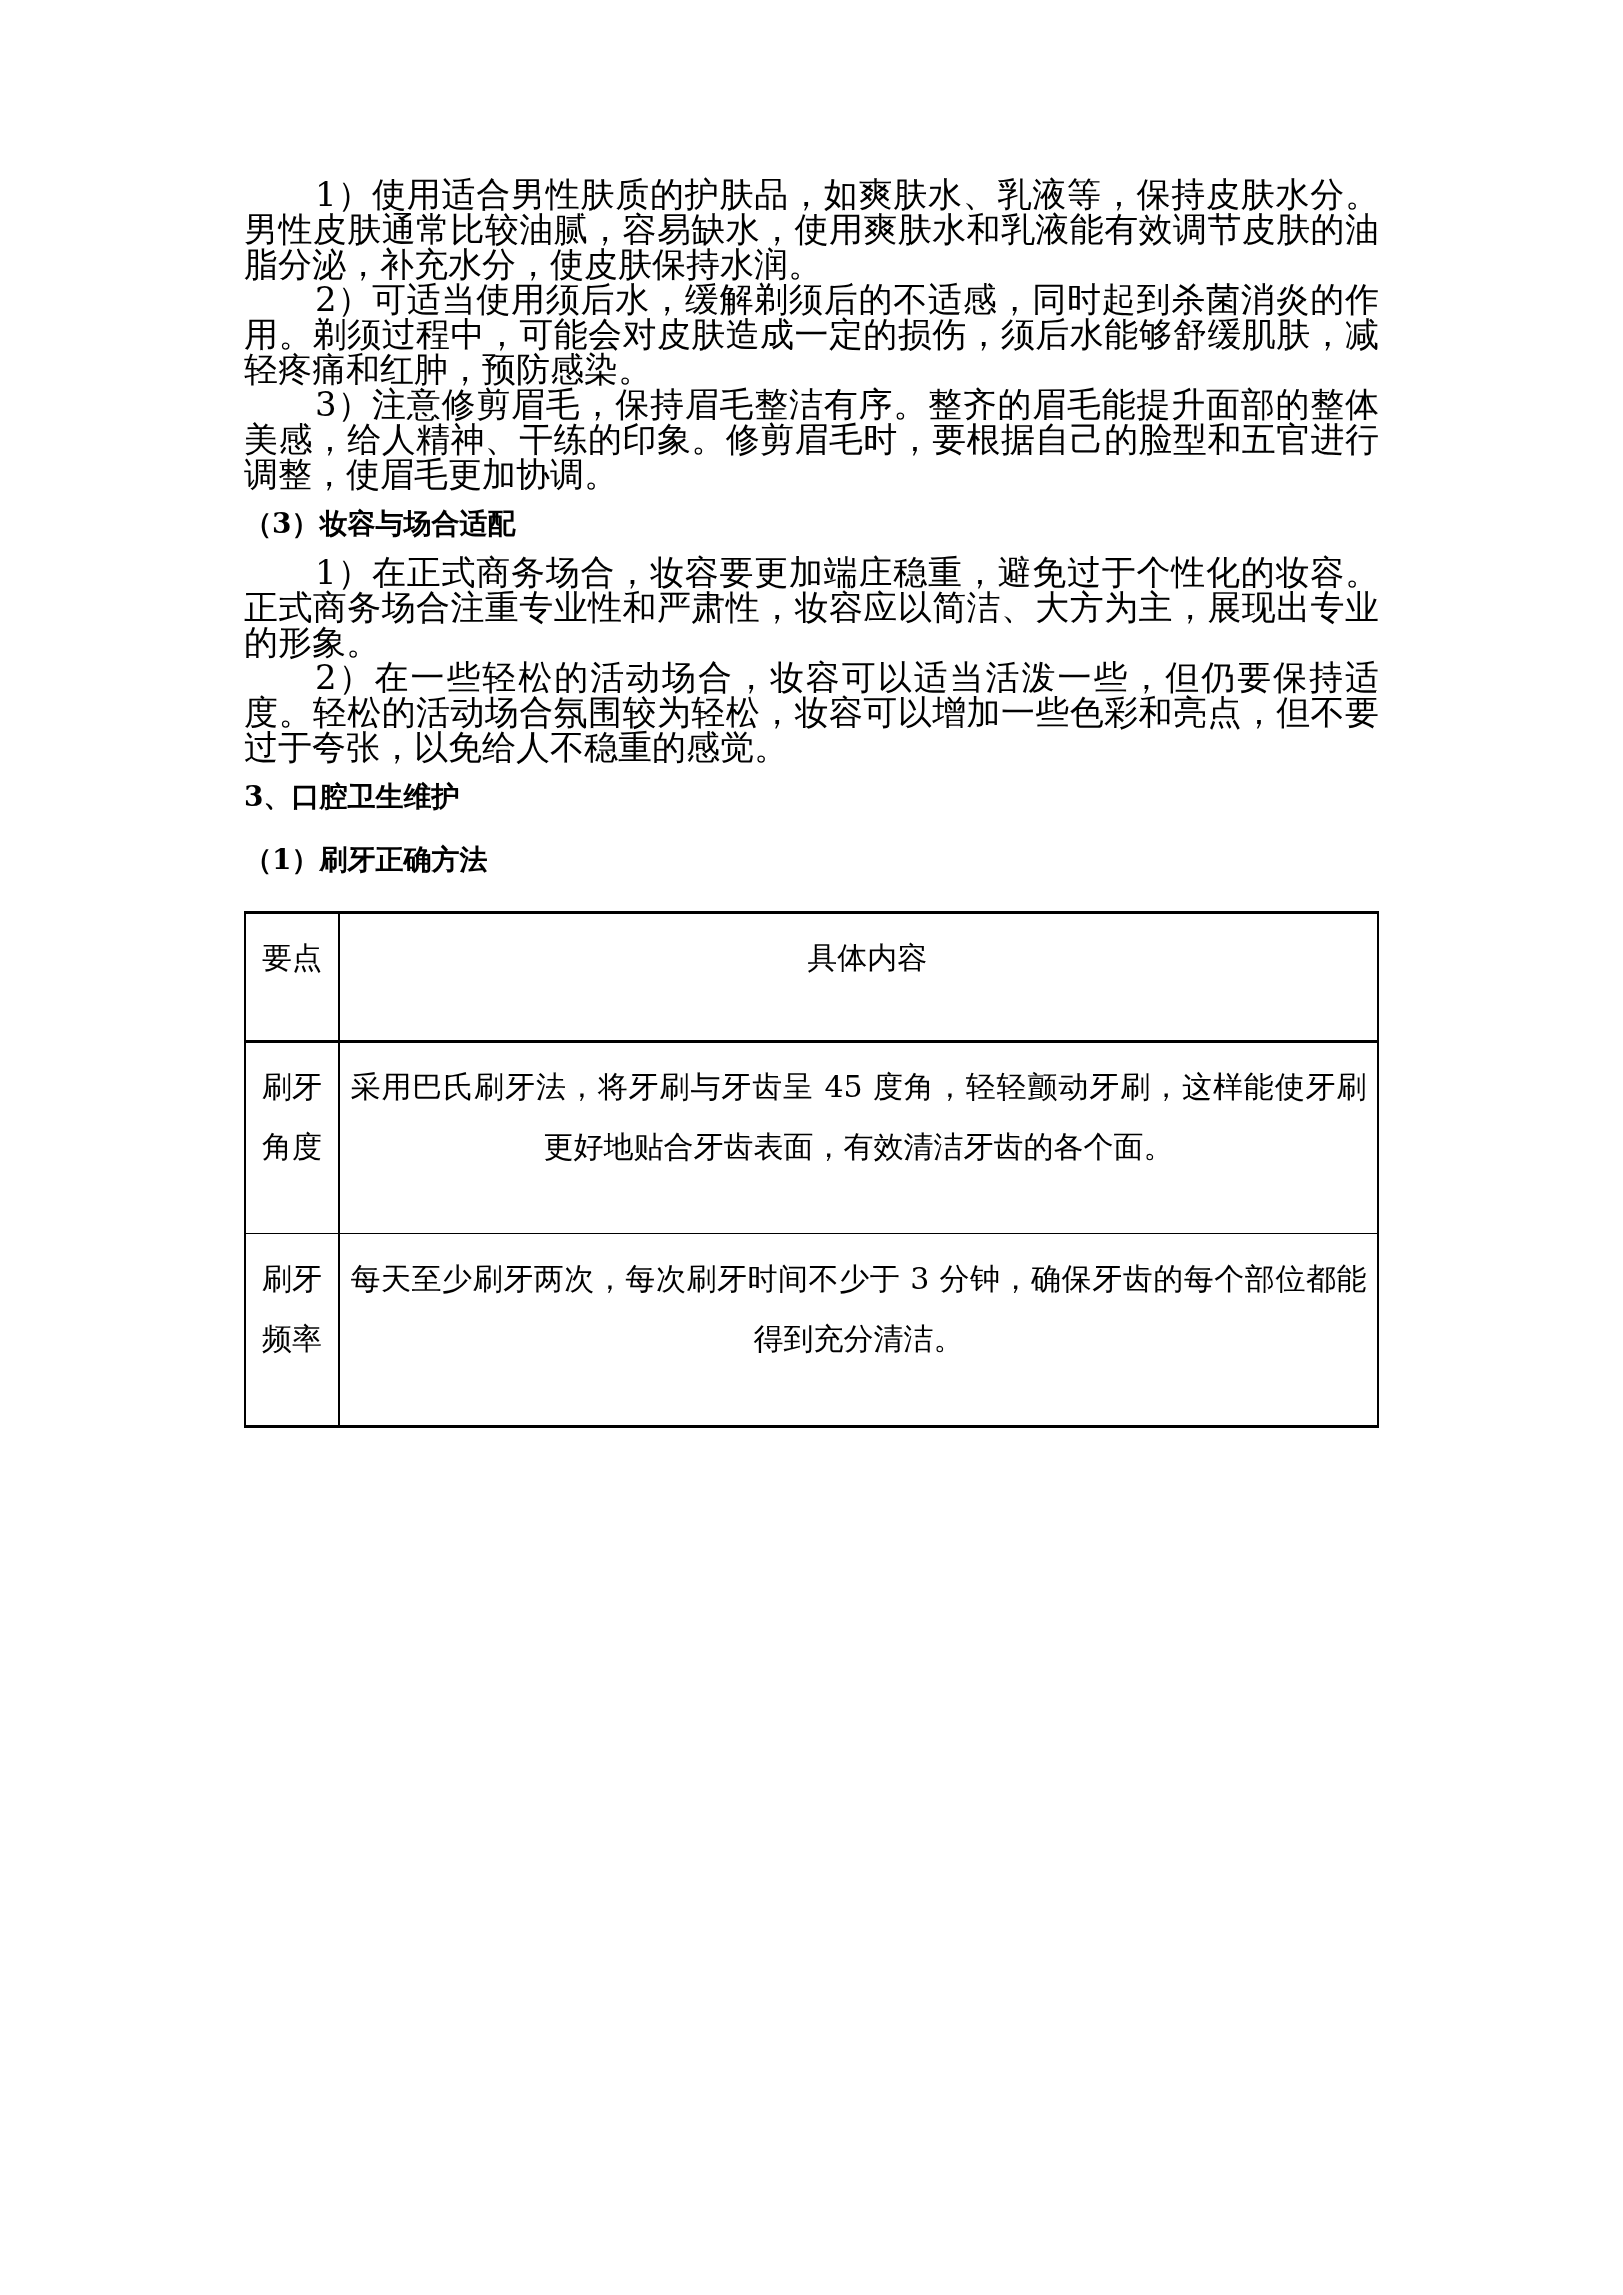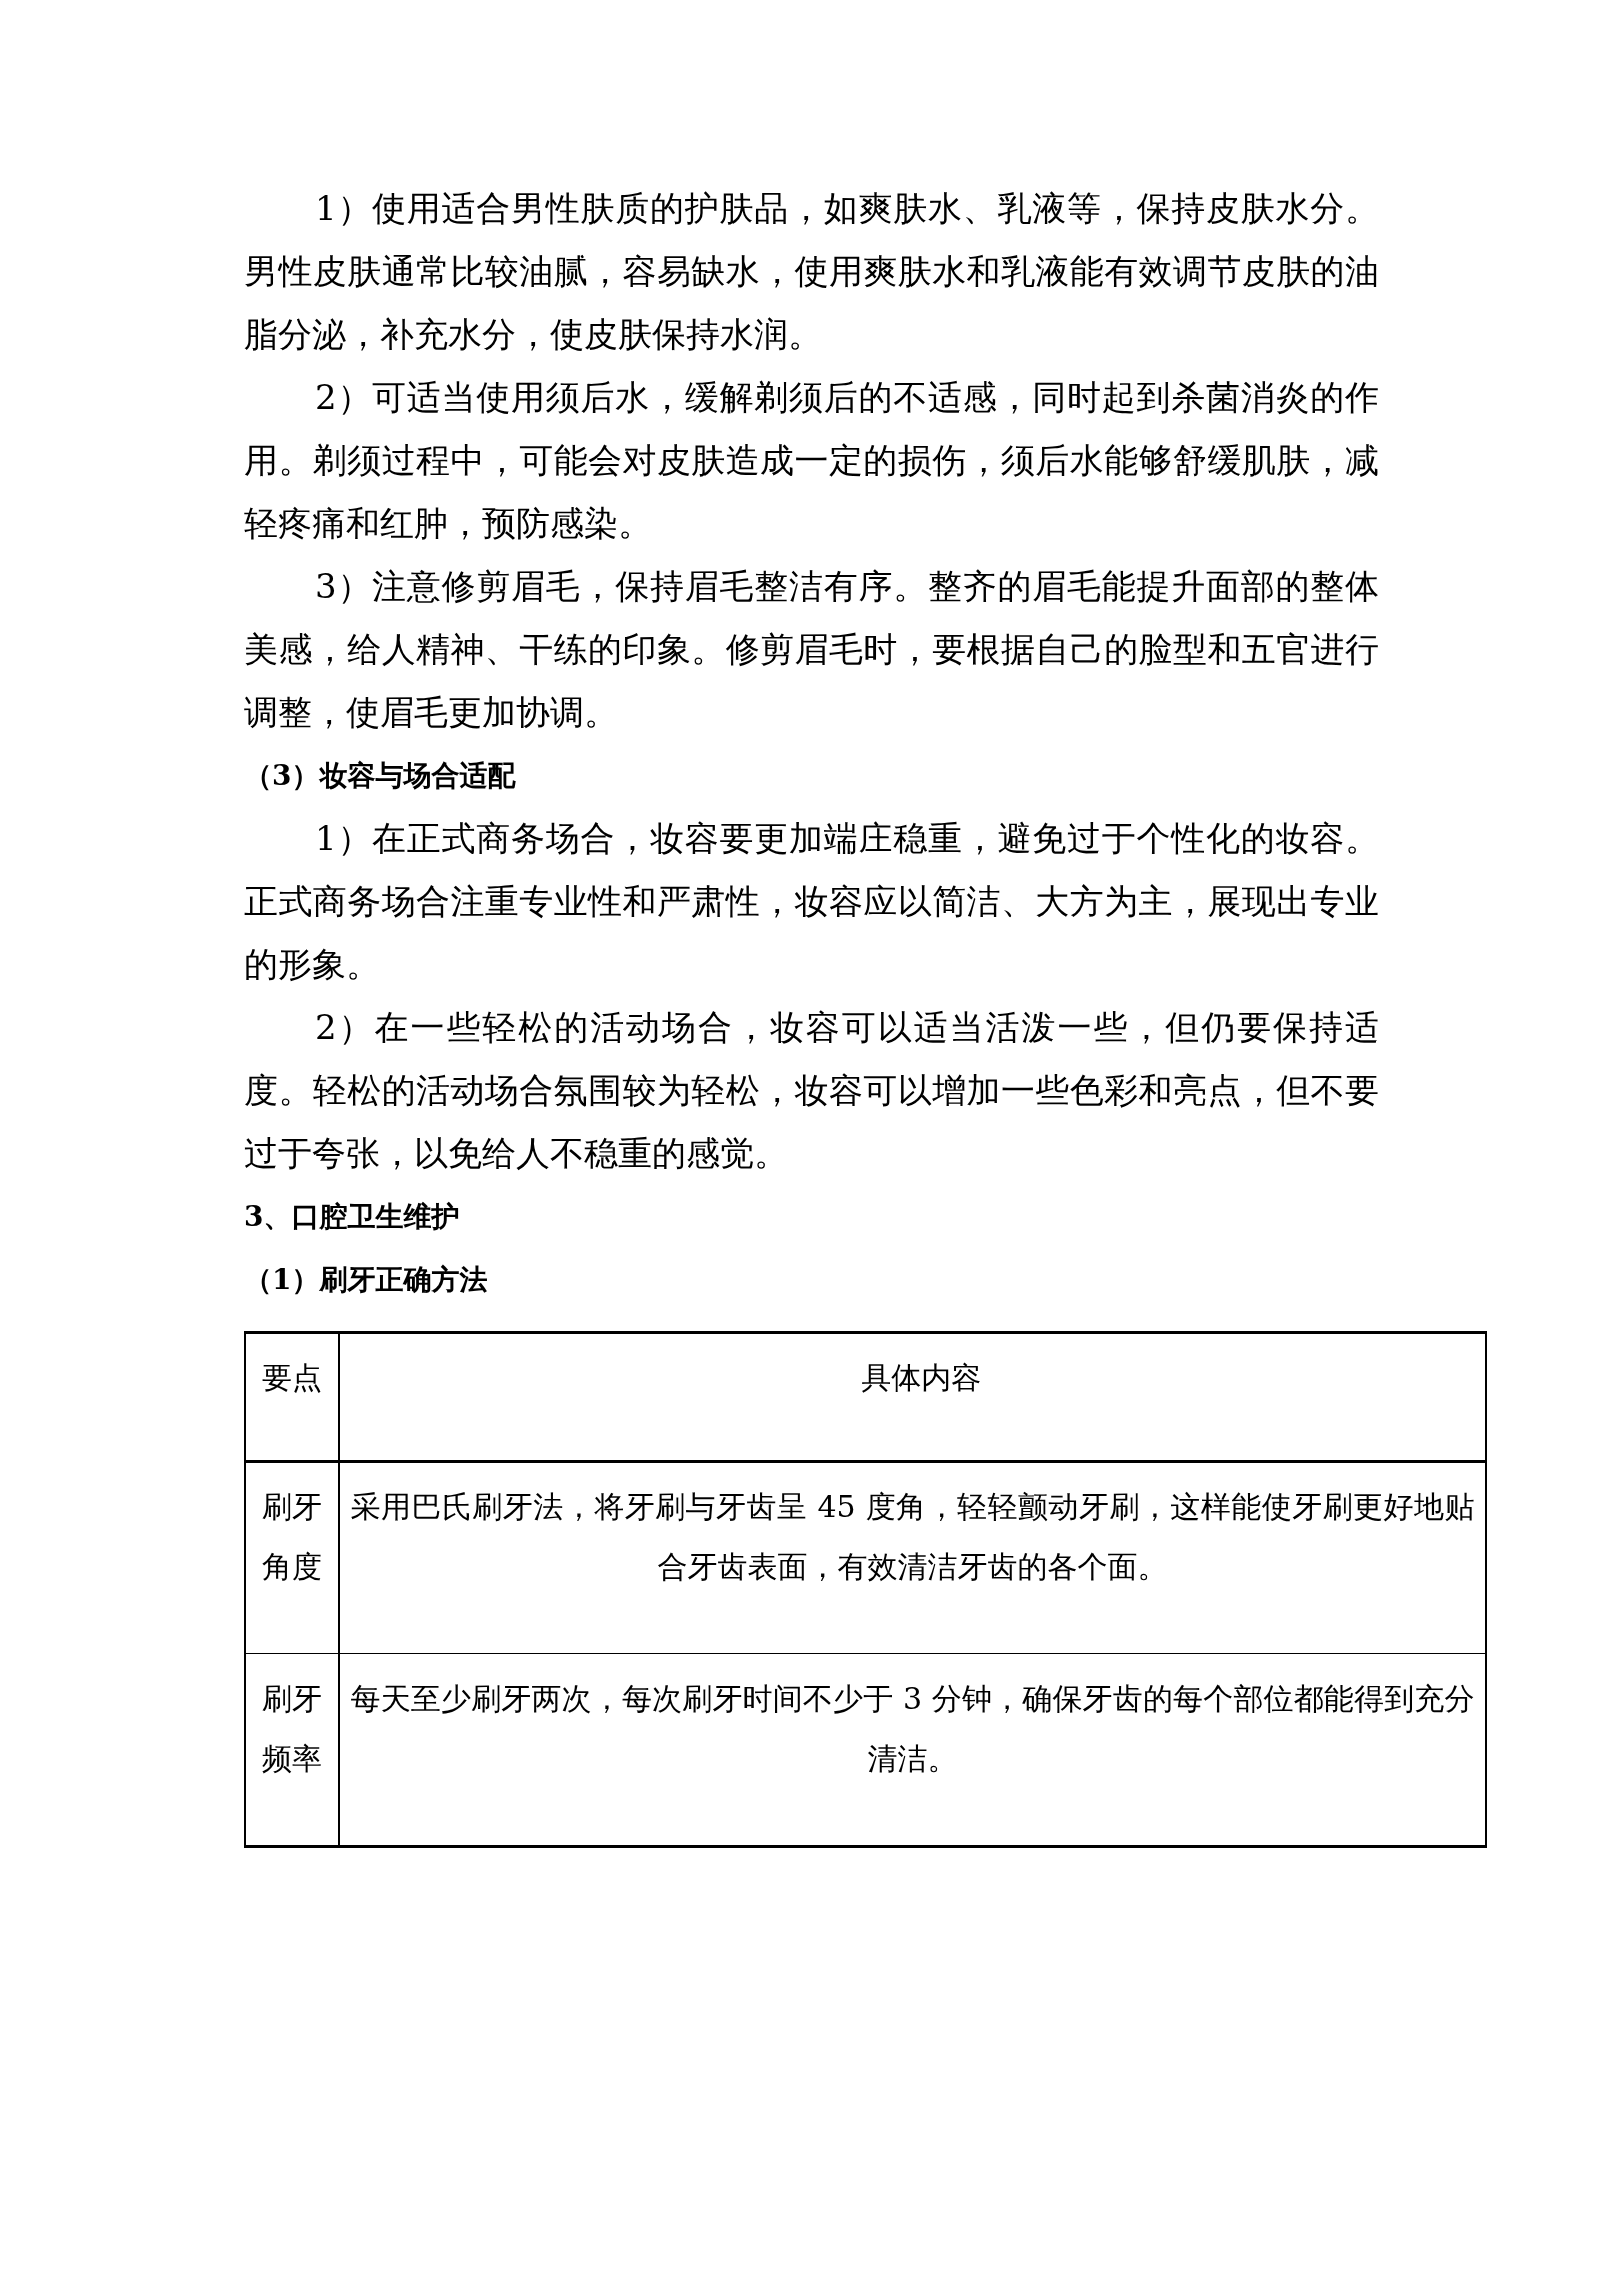--- a/index.html
+++ b/index.html
@@ -22,21 +22,21 @@
   .content {
     position: absolute;
     left: 244px;
     top: 177px;
     width: 1135px;
   }
 
   
   .para {
     font-size: 34px;
-    line-height: 63px;
+    line-height: 35px;
     text-align: justify;
     text-justify: inter-ideograph;
     margin: 0 0 0 0;
     letter-spacing: 0px;
     text-indent: 71px;
     word-break: break-all;
   }
   .para + .para { margin-top: 0px; }
 
   .heading {
@@ -46,21 +46,21 @@
     text-indent: 0;
     margin: 0;
   }
 
   
   .tbl-wrap {
     margin-top: 19.6px;
   }
   table.kv {
     border-collapse: collapse;
-    width: 1243px;
+    width: 1135px;
     table-layout: fixed;
   }
   table.kv td {
     border: 1.3px solid #000000;
     padding: 0;
     vertical-align: middle;
     font-size: 30px;
     line-height: 60px;
   }
   table.kv tr.head td {

